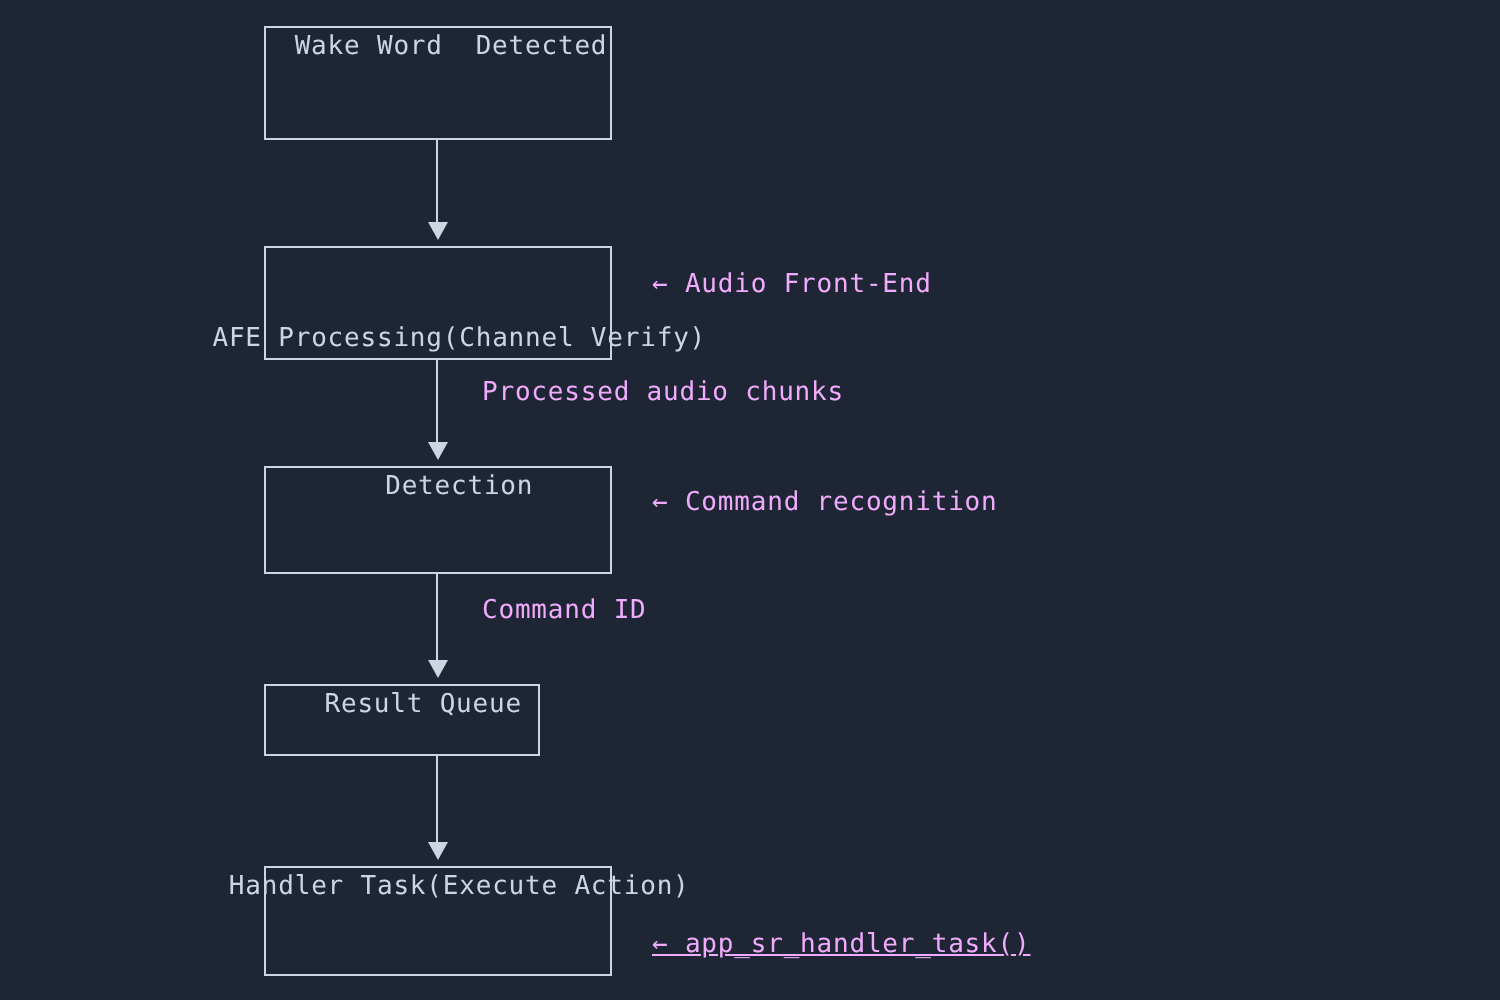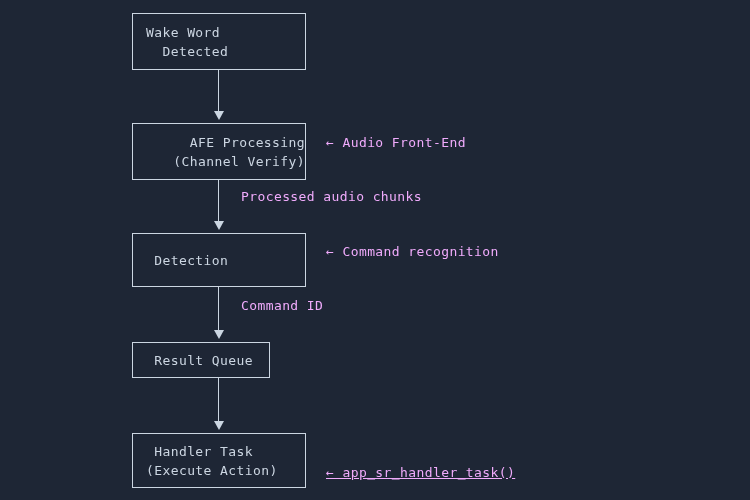--- a/index.html
+++ b/index.html
@@ -21,21 +21,21 @@
   .node {
     position: absolute;
     box-sizing: border-box;
     border: 1.6px solid #ccd6e2;
     background: transparent;
     color: #ccd6e2;
     font-size: 13px;
     line-height: 19px;
     white-space: pre;
     display: flex;
-    flex-direction: column;
+    flex-direction: row;
     justify-content: center;
     padding-left: 13px;
     letter-spacing: 0.4px;
   }
   .node .line {
     white-space: pre;
   }
   .edge {
     position: absolute;
   }

